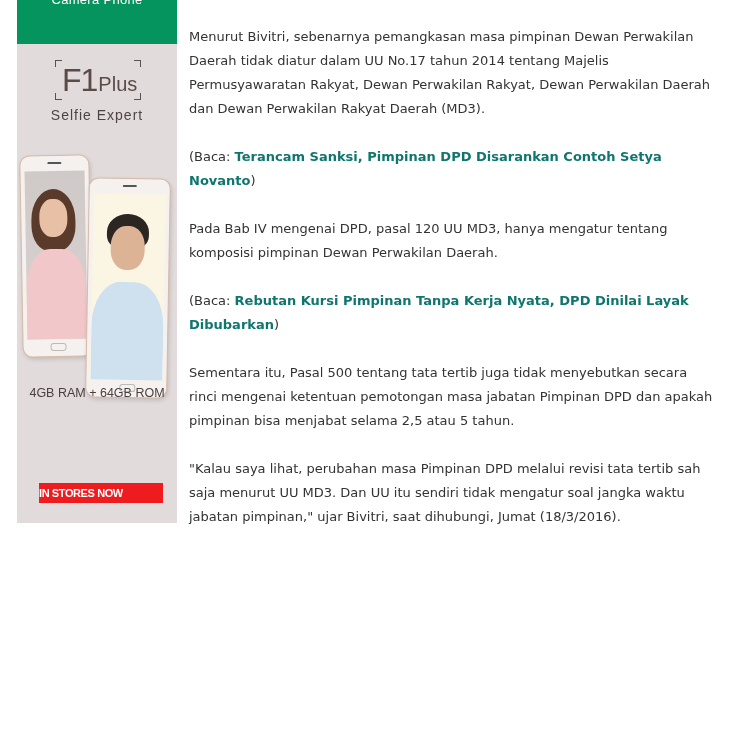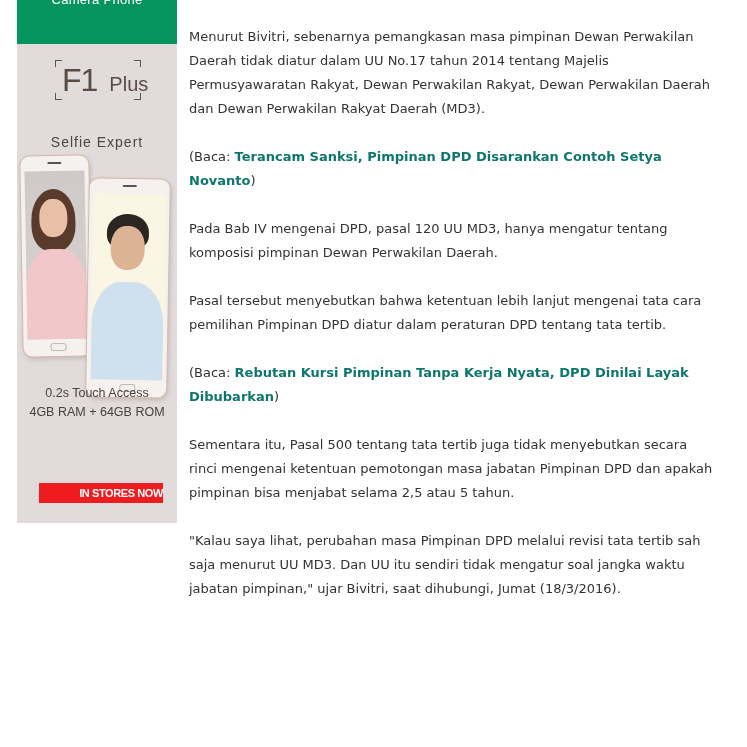--- a/index.html
+++ b/index.html
@@ -9,43 +9,43 @@
   .ad-top { position:absolute; left:0; top:0; width:160px; height:54px; background:#05935e; }
   .ad-top-text { position:absolute; left:0; right:0; top:2px; text-align:center; color:#ffffff; font-family:"Liberation Sans", sans-serif; font-size:13px; letter-spacing:0.3px; }
   .ad-logo { position:absolute; left:38px; top:70px; width:86px; height:40px; }
   .ad-logo .corner { position:absolute; width:6px; height:6px; border-color:#5c5050; border-style:solid; }
   .ad-logo .c-tl { left:0; top:0; border-width:1px 0 0 1px; }
   .ad-logo .c-tr { right:0; top:0; border-width:1px 1px 0 0; }
   .ad-logo .c-bl { left:0; bottom:0; border-width:0 0 1px 1px; }
   .ad-logo .c-br { right:0; bottom:0; border-width:0 1px 1px 0; }
   .ad-logo-text { position:absolute; left:7px; top:2px; color:#5a4b47; font-family:"Liberation Sans", sans-serif; white-space:nowrap; }
   .ad-logo-f1 { font-size:32px; font-weight:400; letter-spacing:-1px; }
-  .ad-logo-plus { font-size:20px; margin-left:12px; }
-  .ad-sub { position:absolute; left:0; right:0; top:117px; text-align:center; color:#4e4444; font-family:"Liberation Sans", sans-serif; font-size:14px; letter-spacing:1px;margin-top:27px; }
+  .ad-logo-plus { font-size:20px; margin-left:1px; }
+  .ad-sub { position:absolute; left:0; right:0; top:117px; text-align:center; color:#4e4444; font-family:"Liberation Sans", sans-serif; font-size:14px; letter-spacing:1px; }
 
   .phone { position:absolute; border-radius:10px; background:#f5f1ee; border:1px solid #d8b9a6; box-shadow:1px 2px 4px rgba(0,0,0,0.15); }
   .phone-1 { left:4px; top:165px; width:68px; height:200px; transform:rotate(-1deg); }
   .phone-2 { left:70px; top:188px; width:80px; height:218px; transform:rotate(1deg); }
   .phone .screen { position:absolute; left:4px; right:4px; top:15px; bottom:17px; overflow:hidden; }
   .phone-1 .screen { background:linear-gradient(#cfcac8, #d8d2d2); }
   .phone-2 .screen { background:#fbf5e3; }
   .phone .speaker { position:absolute; top:6px; left:50%; width:14px; height:2px; margin-left:-7px; background:#555; border-radius:1px; }
   .phone .home { position:absolute; bottom:5px; left:50%; width:14px; height:6px; margin-left:-7px; border:1px solid #bbb; border-radius:3px; }
   .person-hair { position:absolute; border-radius:50% 50% 40% 40%; }
   .person-face { position:absolute; border-radius:45%; background:#e7c0a6; }
   .person-body { position:absolute; border-radius:40% 40% 0 0; }
   .p1 .person-hair { left:6px; top:18px; width:44px; height:62px; background:#5a3a2a; }
   .p1 .person-face { left:14px; top:28px; width:28px; height:38px; }
   .p1 .person-body { left:0; top:78px; width:60px; height:100px; background:#f1c7c9; }
   .p2 .person-hair { left:14px; top:20px; width:42px; height:36px; background:#2c2622; }
   .p2 .person-face { left:18px; top:32px; width:34px; height:44px; background:#dcb395; }
   .p2 .person-body { left:0; top:88px; width:72px; height:110px; background:#cfe1ef; }
 
   .ad-features { position:absolute; left:0; right:0; top:394px; text-align:center; color:#4a4040; font-family:"Liberation Sans", sans-serif; font-size:12.5px; line-height:19px; }
-  .ad-cta { position:absolute; left:22px; top:493px; width:124px; height:20px; background:#ee1c1f; color:#ffffff; font-family:"Liberation Sans", sans-serif; font-weight:bold; font-size:11px; line-height:20px; text-align:right; letter-spacing:-0.4px; }
+  .ad-cta { position:absolute; left:22px; top:493px; width:124px; height:20px; background:#ee1c1f; color:#ffffff; font-family:"Liberation Sans", sans-serif; font-weight:bold; font-size:11px; line-height:20px; text-align:left; letter-spacing:-0.4px; }
 
   .article { position:absolute; left:189px; top:25px; width:530px; color:#333333; font-size:13px; line-height:24px; }
   .article p { margin:0 0 24px 0; }
   .article a { color:#0f766e; font-weight:bold; text-decoration:none; }
 </style>
 </head>
 <body>
 
 <div class="ad">
   <div class="ad-top">
@@ -75,27 +75,25 @@
     <span class="speaker"></span>
     <div class="screen p2">
       <div class="person-body"></div>
       <div class="person-hair"></div>
       <div class="person-face"></div>
     </div>
     <span class="home"></span>
   </div>
 
   <div class="ad-features">
-    <div>0.2s Touch Access</div>
     <div>4GB RAM + 64GB ROM</div>
   </div>
   <div class="ad-cta">IN STORES NOW</div>
 </div>
 
 <div class="article">
   <p>Menurut Bivitri, sebenarnya pemangkasan masa pimpinan Dewan Perwakilan Daerah tidak diatur dalam UU No.17 tahun 2014 tentang Majelis Permusyawaratan Rakyat, Dewan Perwakilan Rakyat, Dewan Perwakilan Daerah dan Dewan Perwakilan Rakyat Daerah (MD3).</p>
   <p><span>(Baca: </span><a href="#">Terancam Sanksi, Pimpinan DPD Disarankan Contoh Setya Novanto</a><span>)</span></p>
   <p>Pada Bab IV mengenai DPD, pasal 120 UU MD3, hanya mengatur tentang komposisi pimpinan Dewan Perwakilan Daerah.</p>
-  <p>Pasal tersebut menyebutkan bahwa ketentuan lebih lanjut mengenai tata cara pemilihan Pimpinan DPD diatur dalam peraturan DPD tentang tata tertib.</p>
   <p><span>(Baca: </span><a href="#">Rebutan Kursi Pimpinan Tanpa Kerja Nyata, DPD Dinilai Layak Dibubarkan</a><span>)</span></p>
   <p>Sementara itu, Pasal 500 tentang tata tertib juga tidak menyebutkan secara rinci mengenai ketentuan pemotongan masa jabatan Pimpinan DPD dan apakah pimpinan bisa menjabat selama 2,5 atau 5 tahun.</p>
   <p>"Kalau saya lihat, perubahan masa Pimpinan DPD melalui revisi tata tertib sah saja menurut UU MD3. Dan UU itu sendiri tidak mengatur soal jangka waktu jabatan pimpinan," ujar Bivitri, saat dihubungi, Jumat (18/3/2016).</p>
 </div>
 
 </body></html>

